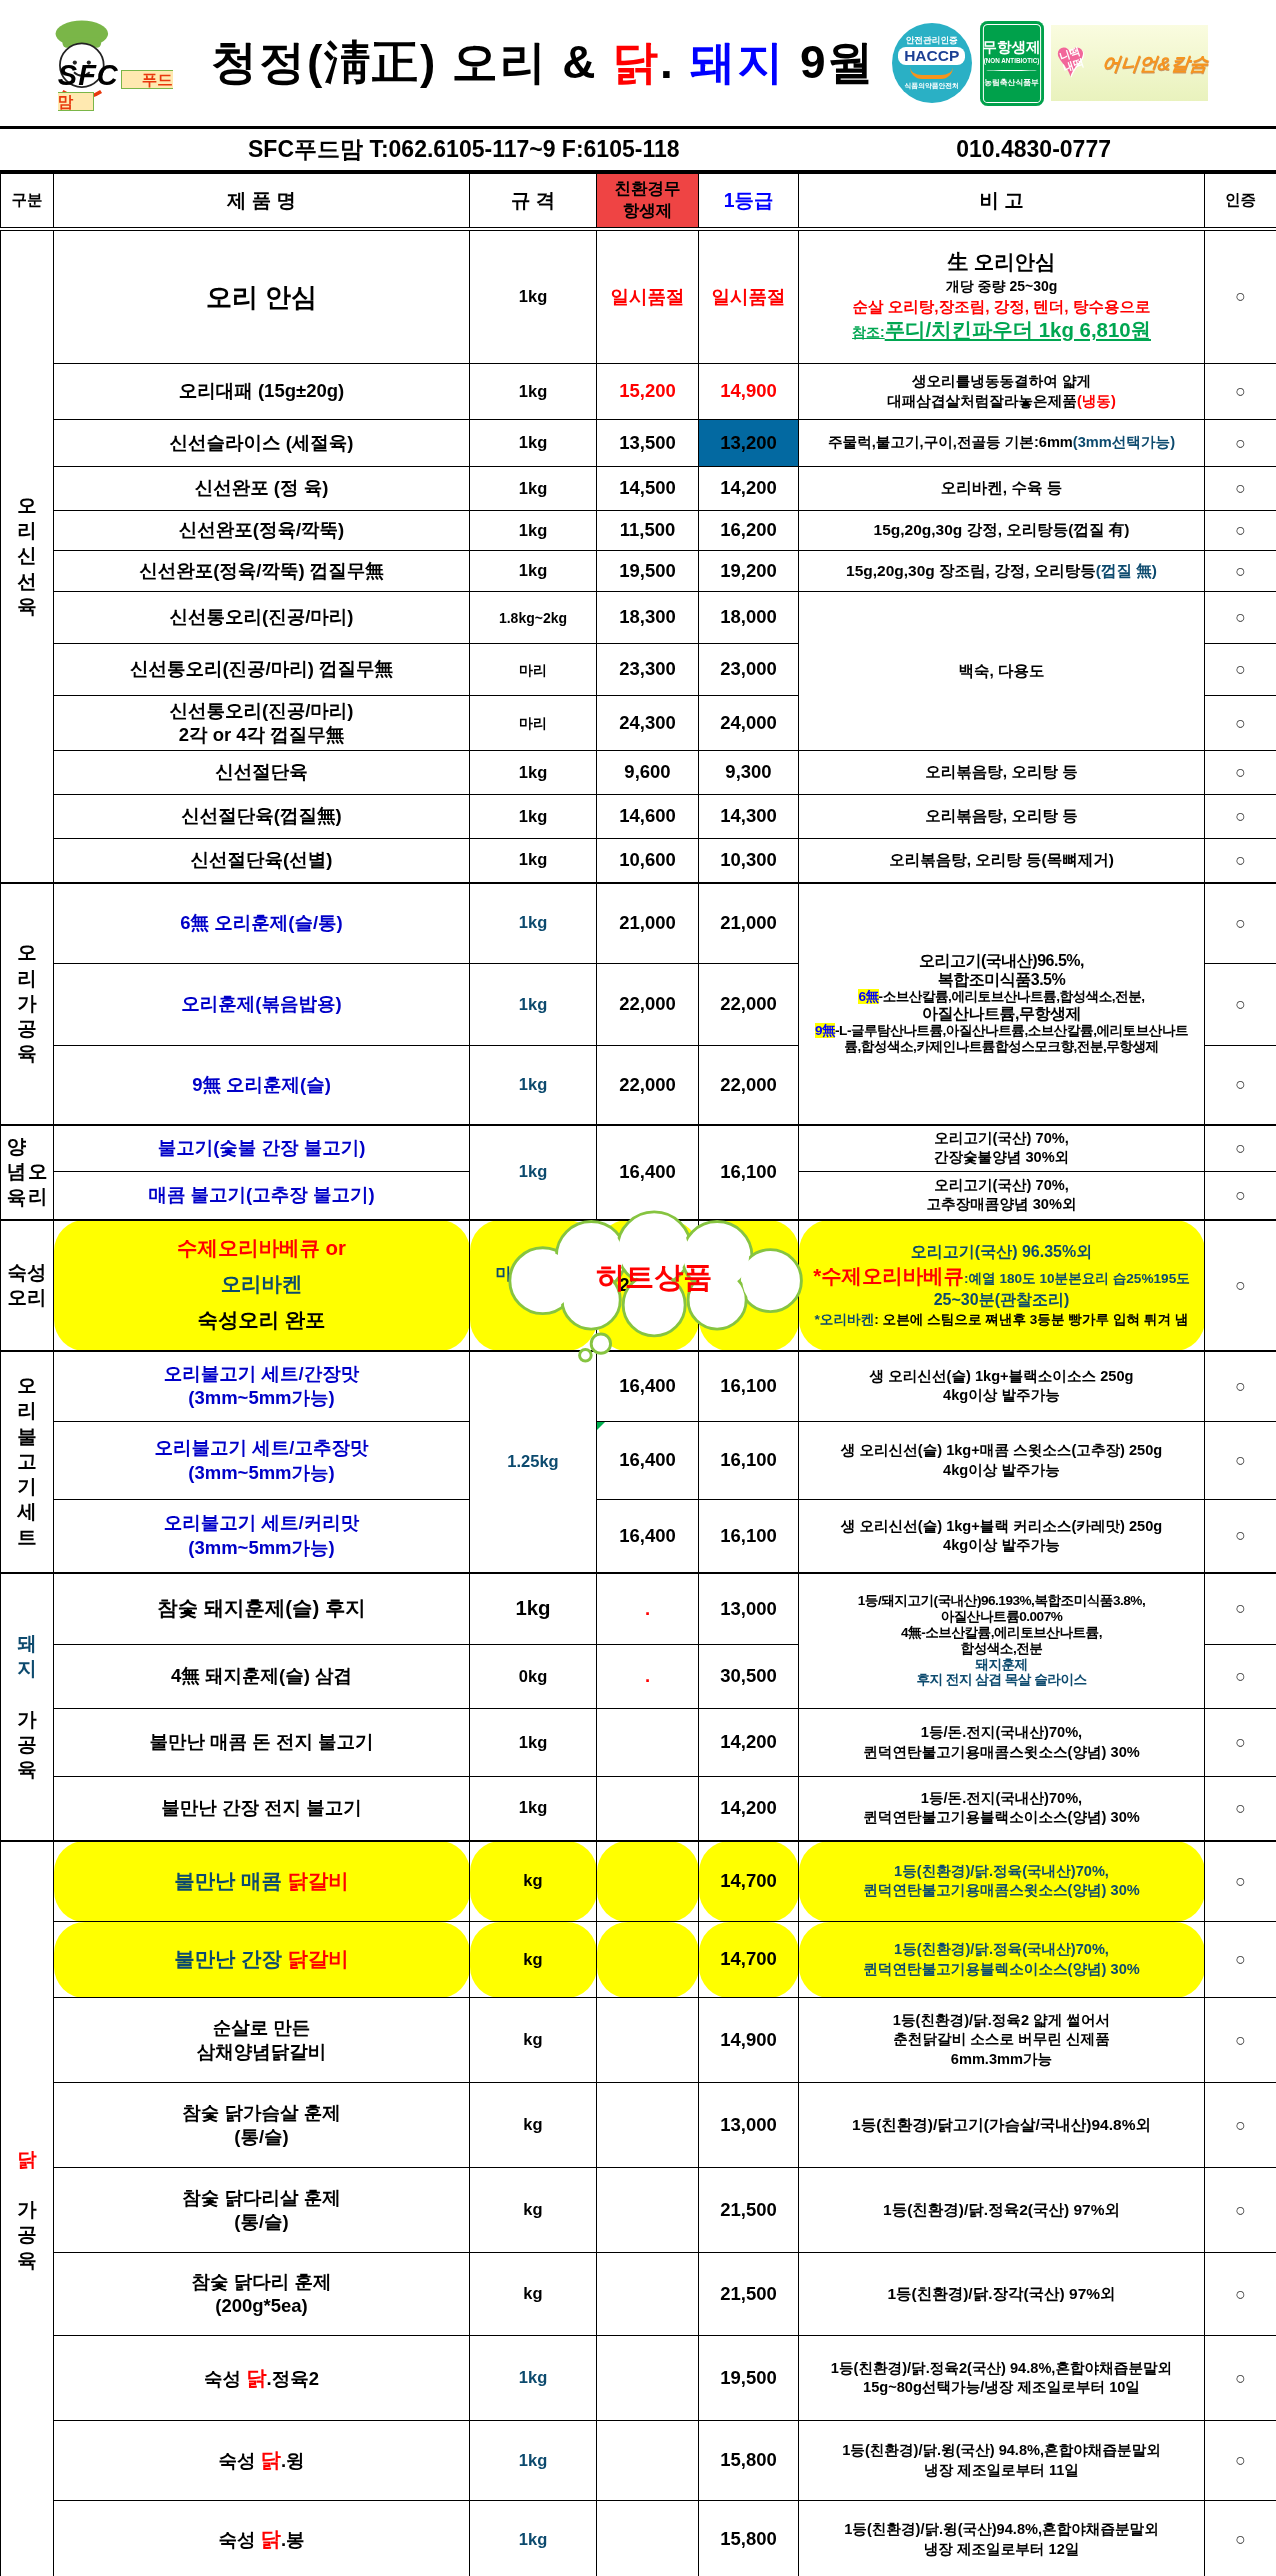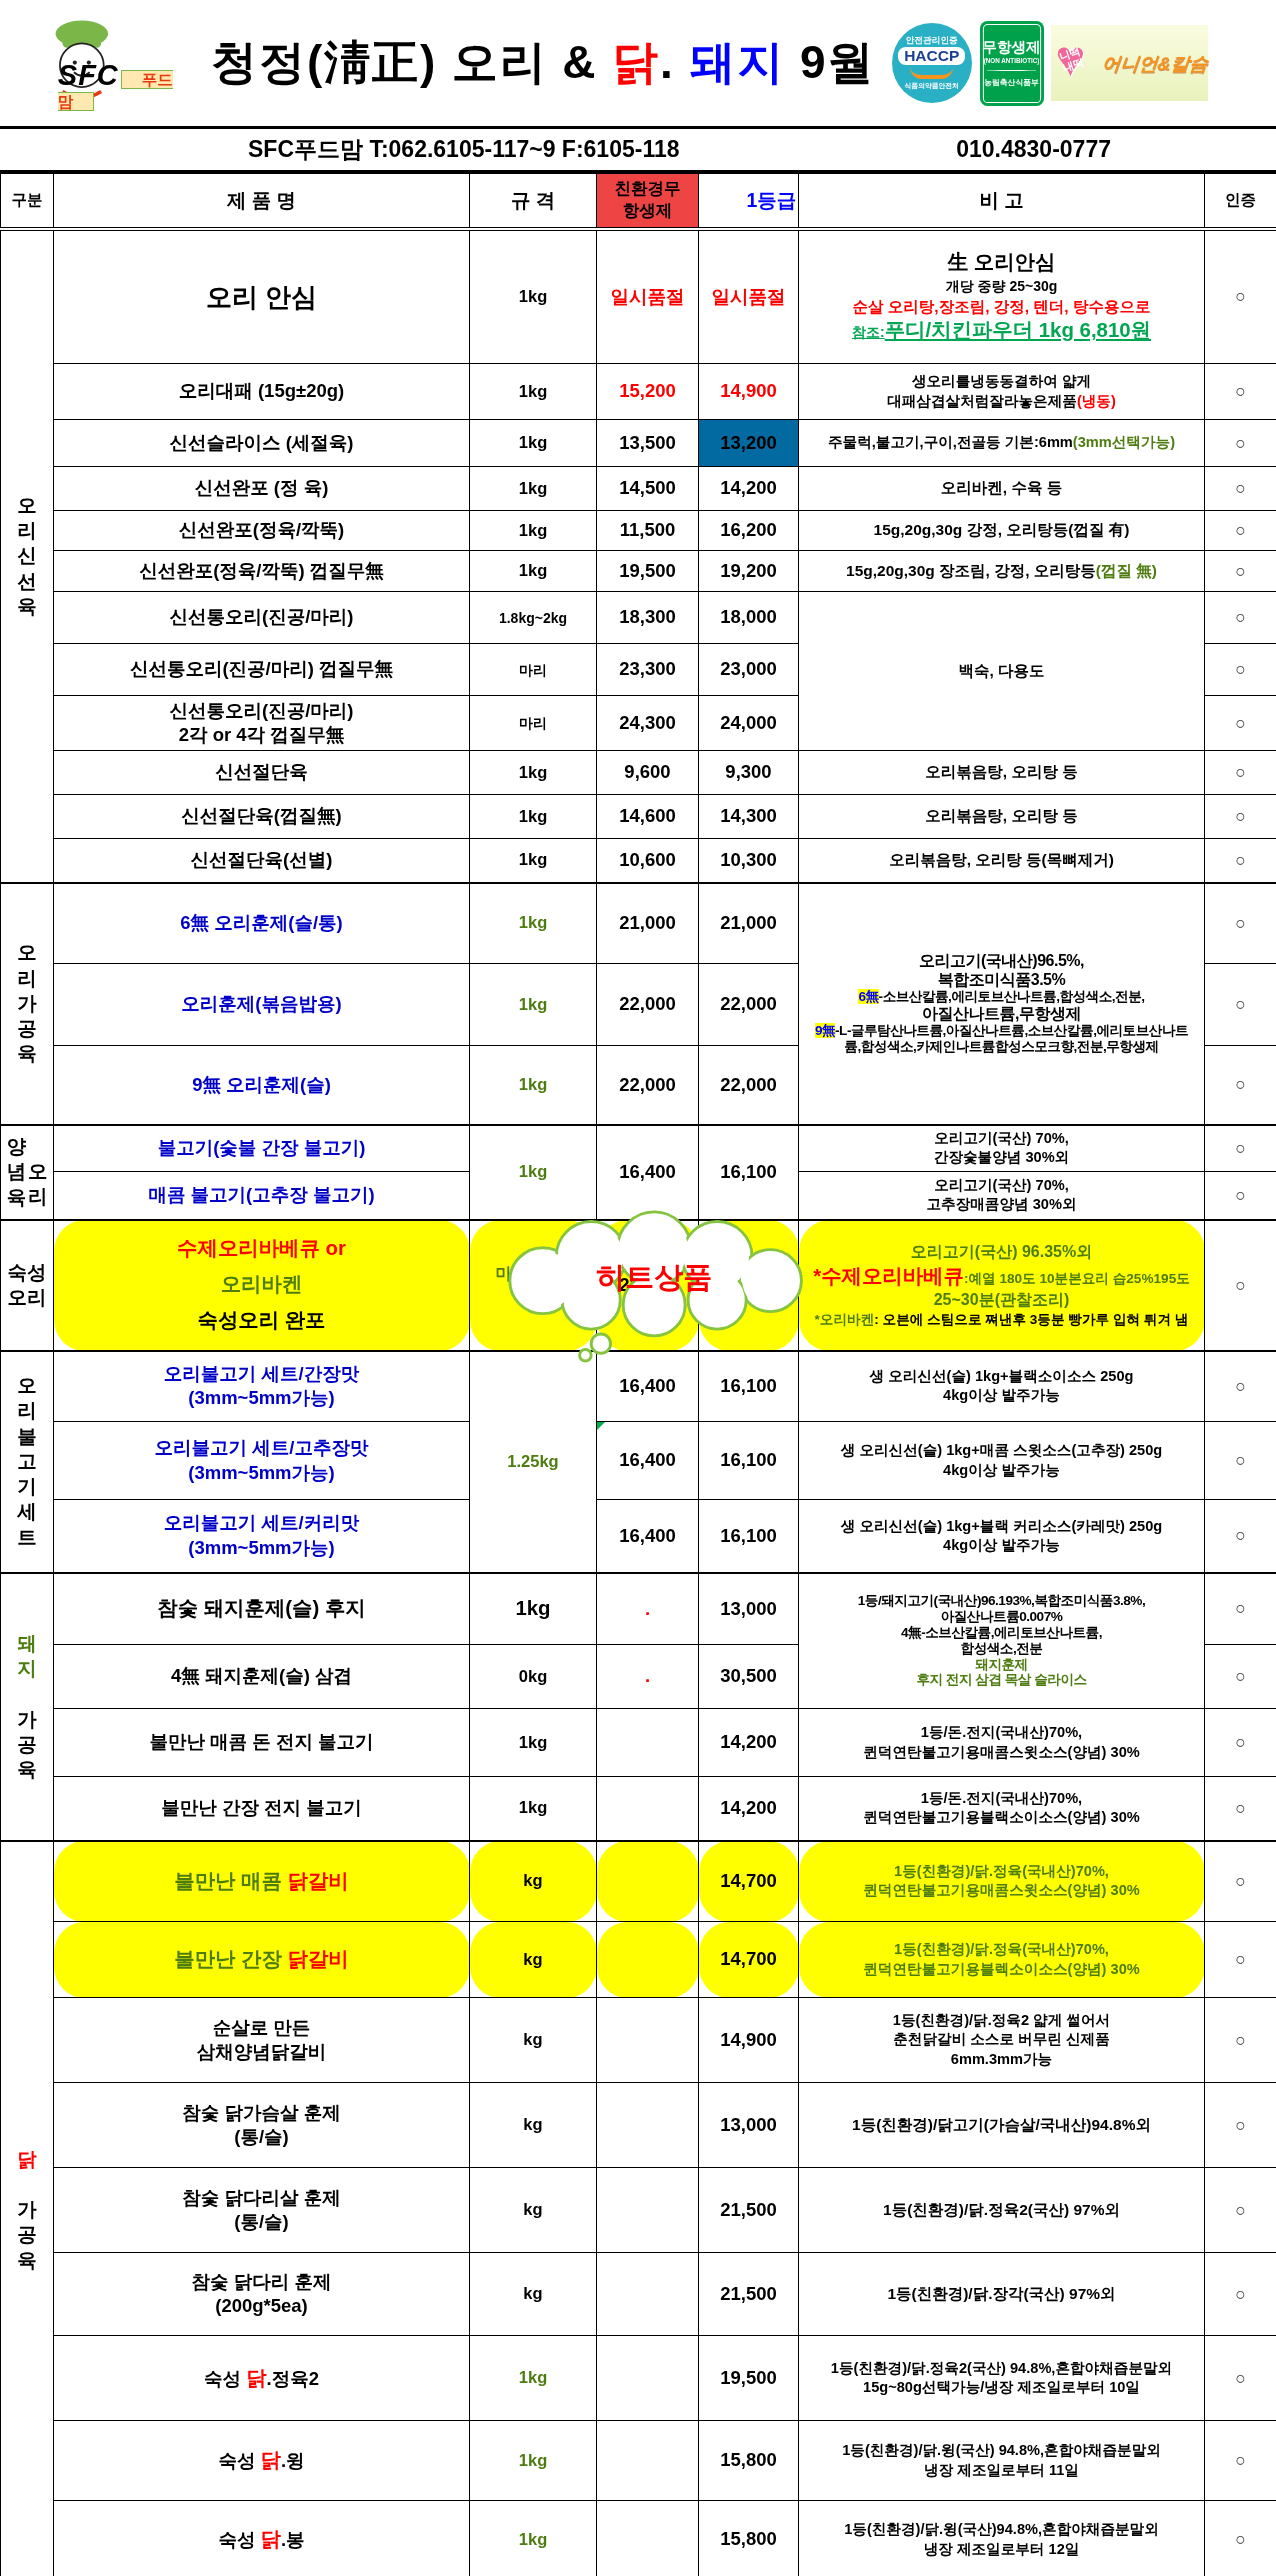--- a/index.html
+++ b/index.html
@@ -33,41 +33,41 @@
   
   #contact{height:47px;border-top:3.9px solid #000;border-bottom:3.9px solid #000;box-sizing:border-box;display:flex;align-items:center;font-size:23px;}
   #contact .c-left{margin-left:248px;}
   #contact .c-right{margin-left:auto;margin-right:165px;}
 
   
   table{border-collapse:collapse;width:1276px;table-layout:fixed;border:1.9px solid #000;}
   th,td{border:1px solid #000;padding:0 1.9px;overflow:hidden;vertical-align:middle;box-sizing:border-box;}
   th{height:55px;font-size:19.4px;border-bottom:4.9px double #000;background:#fff;font-weight:800;}
   th.hdr-eco{background:#ef4444;font-size:16.5px;}
-  th.hdr-grade{color:#0000ff;text-align:right;}
+  th.hdr-grade{color:#0000ff;}
   th.hdr-gubun,th.hdr-cert{font-size:15.5px;}
   tr.thick td{border-top:2.9px solid #000;}
   td{text-align:center;position:relative;}
   .gubun{font-size:19.4px;line-height:1.3;}
   .gubun .grp{display:block;}
   .gubun .dual{display:flex;justify-content:center;gap:1.9px;}
   .gubun .dual .col2{margin-top:25px;}
   .name-cell{font-size:18.5px;}
   .spec{font-size:16.5px;}
   .price{font-size:18.5px;}
   .remark{font-size:15.5px;text-align:center;}
   .cert{font-size:17.5px;font-weight:400;color:#333;}
   .ln{line-height:1.32;}
   .tight .ln{line-height:1.16;letter-spacing:-0.5px;}
   .roomy .ln{line-height:1.75;}
   .fz14{font-size:13.6px;}
   .fz15{font-size:14.6px;}
   .bg-yellow{background:#ffff00;border-radius:31px;}
   .bg-green{background:#0369a1;}
-  .sg.r{color:#ff0000}.sg.b{color:#4d7c0f}.sg.n{color:#0000c8}
+  .sg.r{color:#ff0000}.sg.b{color:#0c4a6e}.sg.n{color:#0000c8}
   .sg.g{color:#00a651;text-decoration:underline}
   .sg.hl{background:#ffff00;color:#0000ff;}.sg.sm{font-size:14px}.sg.md{font-size:16px}
   .sg.lg{font-size:20.4px}.sg.xl{font-size:26px}
   .tri{display:block;width:0;height:0;border-top:8.7px solid #00b050;border-right:8.7px solid transparent;position:absolute;top:0;left:0;}
 
   
   #cloud{position:absolute;left:484px;top:1208px;width:350px;height:155px;z-index:5;pointer-events:none;}
   #cloud text{font:800 30px "Liberation Sans",sans-serif;fill:#ff0000;}
 </style>
 </head>

